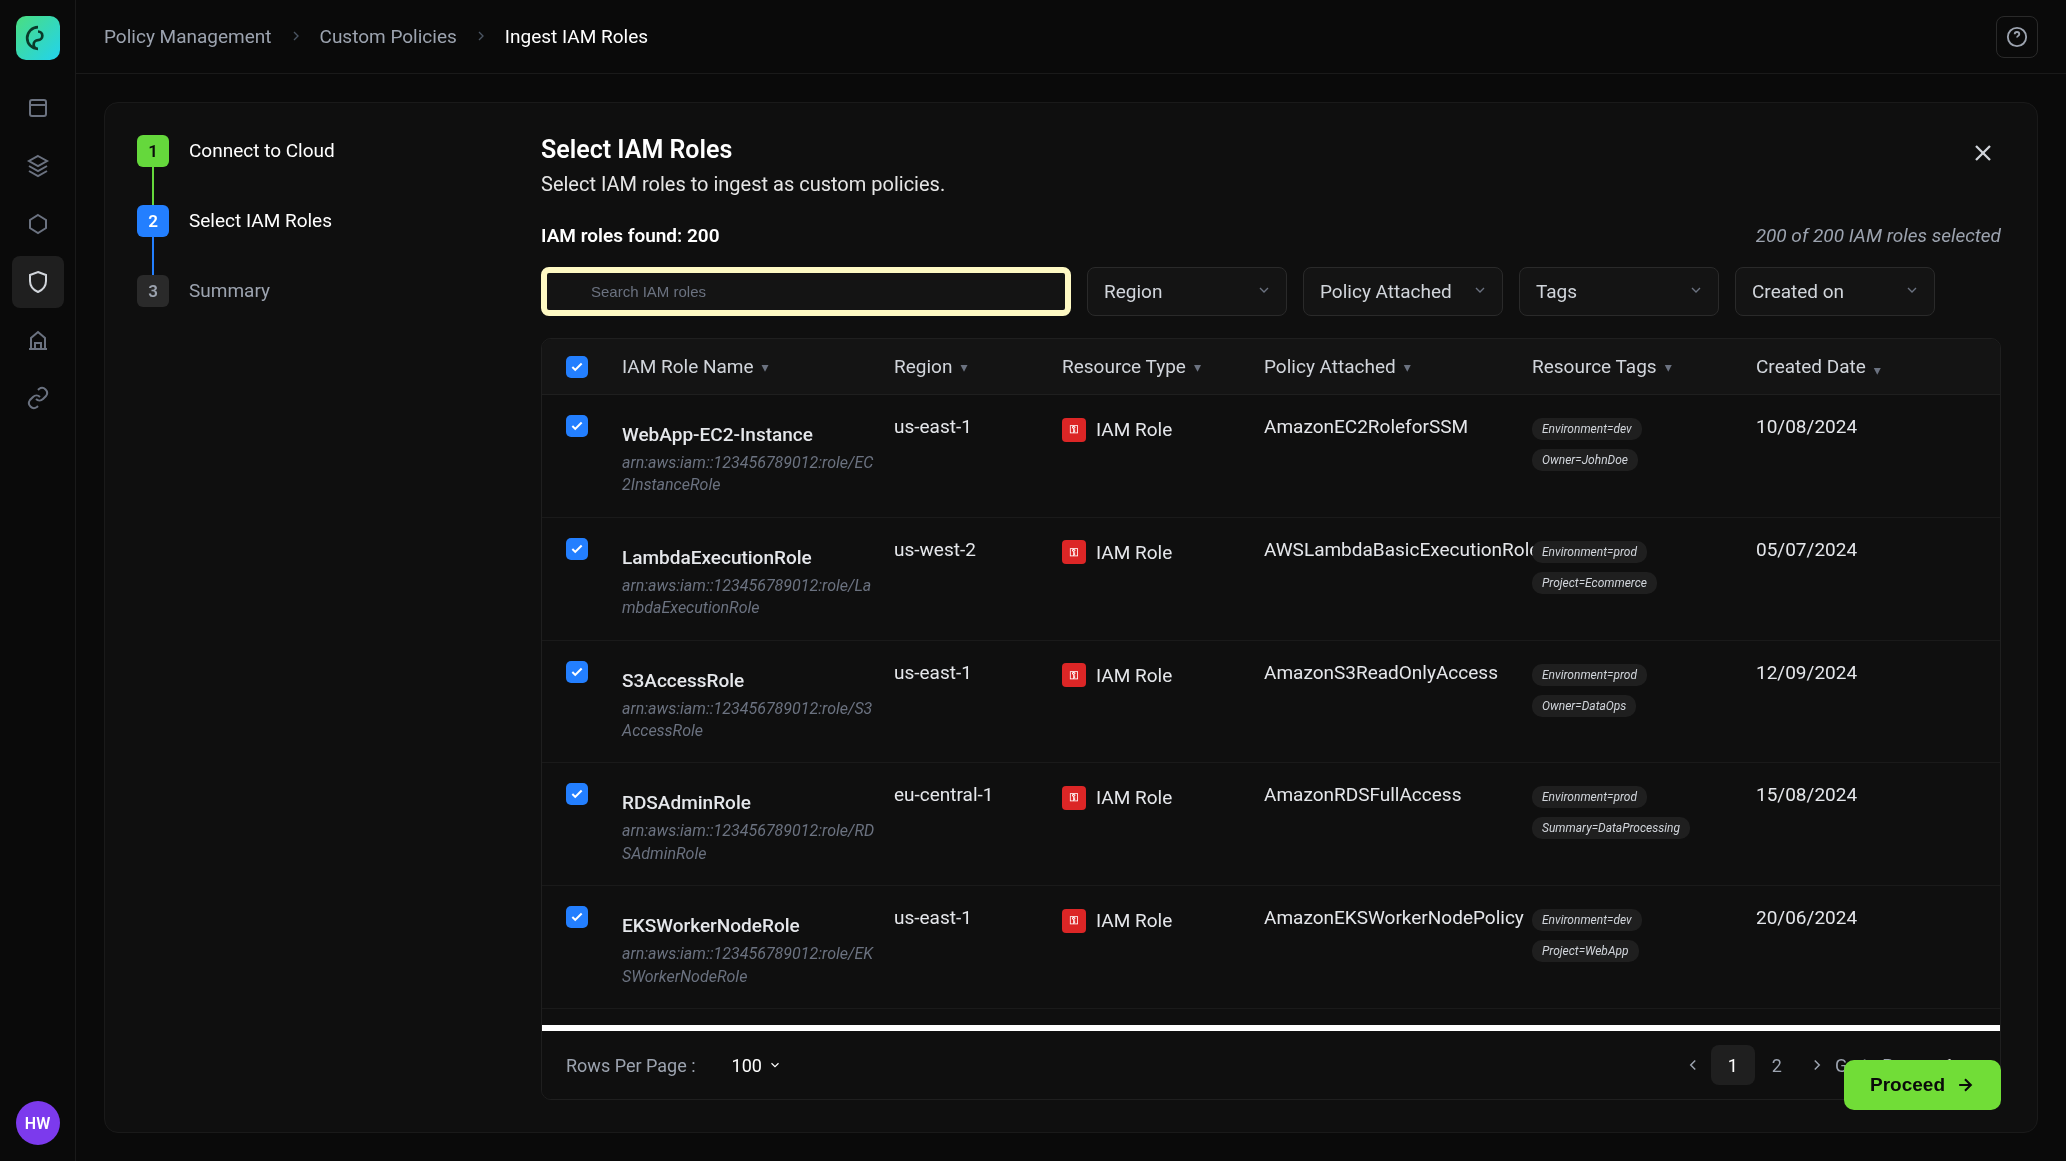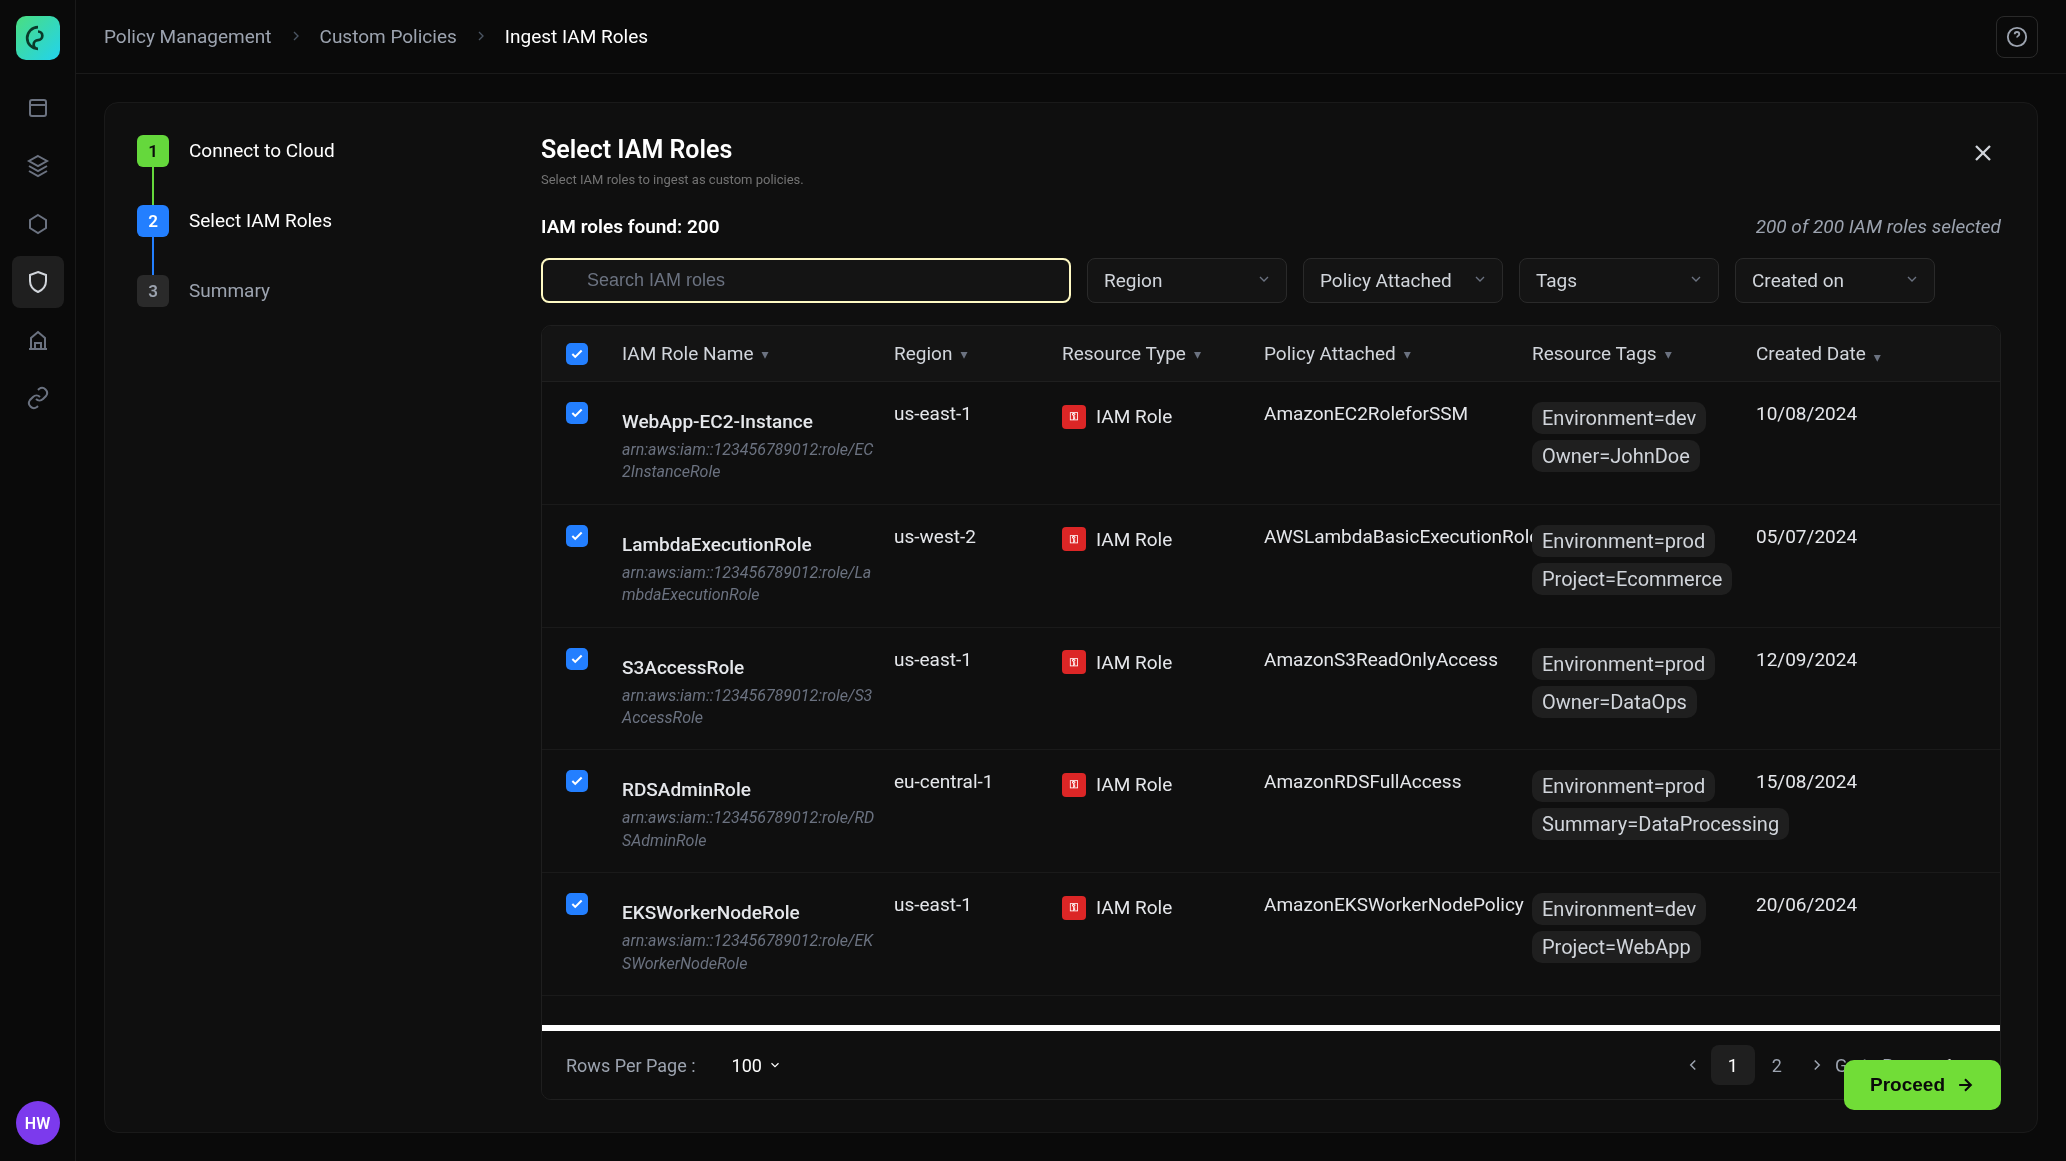--- a/index.html
+++ b/index.html
@@ -113,38 +113,38 @@
       width: 2px; height: 38px;
       margin-left: 15px;
     }
     .step-line.done { background: #65d83c; }
     .step-line.active { background: #237fff; }
     
     
     .pane { flex: 1; padding: 32px 36px; display: flex; flex-direction: column; overflow: hidden; position: relative; }
     .pane-header { display: flex; justify-content: space-between; align-items: flex-start; margin-bottom: 28px; }
     .pane-title { font-size: 25px; font-weight: 600; margin-bottom: 8px; }
-    .pane-sub { color: #737373; font-size: 13px; }
+    .pane-sub { color: #e5e5e5; font-size: 20px; }
     .close-btn { color: #d1d5db; cursor: pointer; padding: 4px; }
     
     .counts-row { display: flex; justify-content: space-between; align-items: center; margin-bottom: 20px; }
     .count-left { font-size: 19px; font-weight: 600; }
     .count-right { color: #9ca3af; font-size: 19px; font-style: italic; }
     
     
     .filters { display: flex; gap: 16px; margin-bottom: 22px; }
     .search-input {
       flex: 1;
       max-width: 530px;
       background: #141414;
-      border: 2px solid #fef9c3;
+      border: 6px solid #fef9c3;
       border-radius: 8px;
       padding: 10px 16px 10px 44px;
       color: #fff;
-      font-size: 18px;
+      font-size: 15px;
       position: relative;
     }
     .search-wrap { position: relative; flex: 1; max-width: 530px; }
     .search-icon { position: absolute; left: 14px; top: 50%; transform: translateY(-50%); color: #6b7280; }
     .filter-select {
       background: #141414;
       border: 1px solid #2a2a2a;
       border-radius: 8px;
       padding: 10px 42px 10px 16px;
       color: #d1d5db;
@@ -210,23 +210,24 @@
       background: #dc2626;
       border-radius: 4px;
       display: flex; align-items: center; justify-content: center;
       font-size: 11px; font-weight: 700; color: #fff;
     }
     .tag-chip {
       display: inline-block;
       background: #1f1f1f;
       border-radius: 10px;
       padding: 4px 10px;
-      font-size: 20px;
+      font-size: 12px;
       color: #d1d5db;
       margin-bottom: 6px;
+      font-style: italic;
     }
     
     
     .pagination {
       display: flex;
       align-items: center;
       padding: 14px 24px;
       border-top: 6px solid #ffffff;
       background: #0f0f0f;
     }

